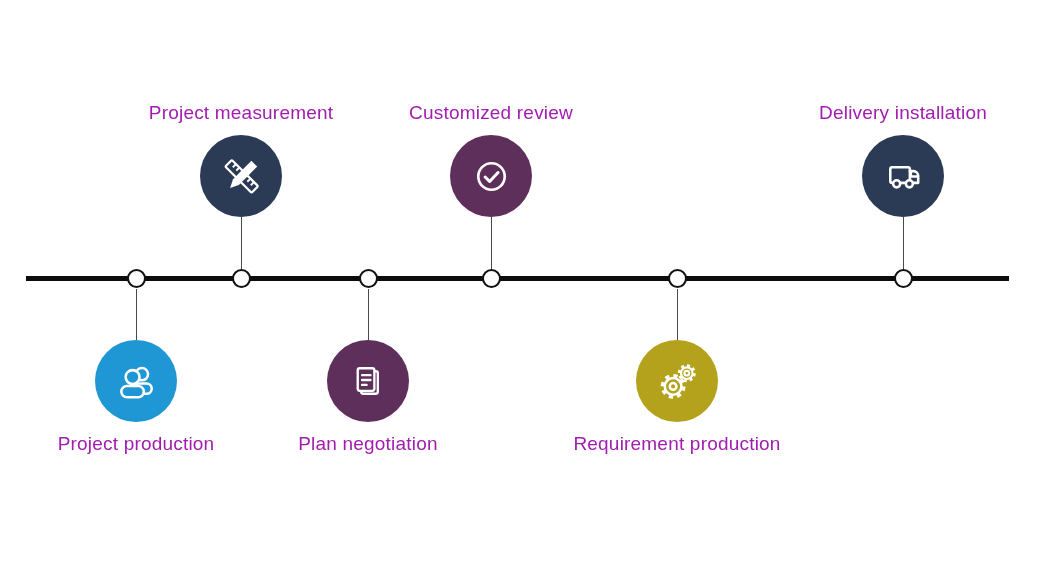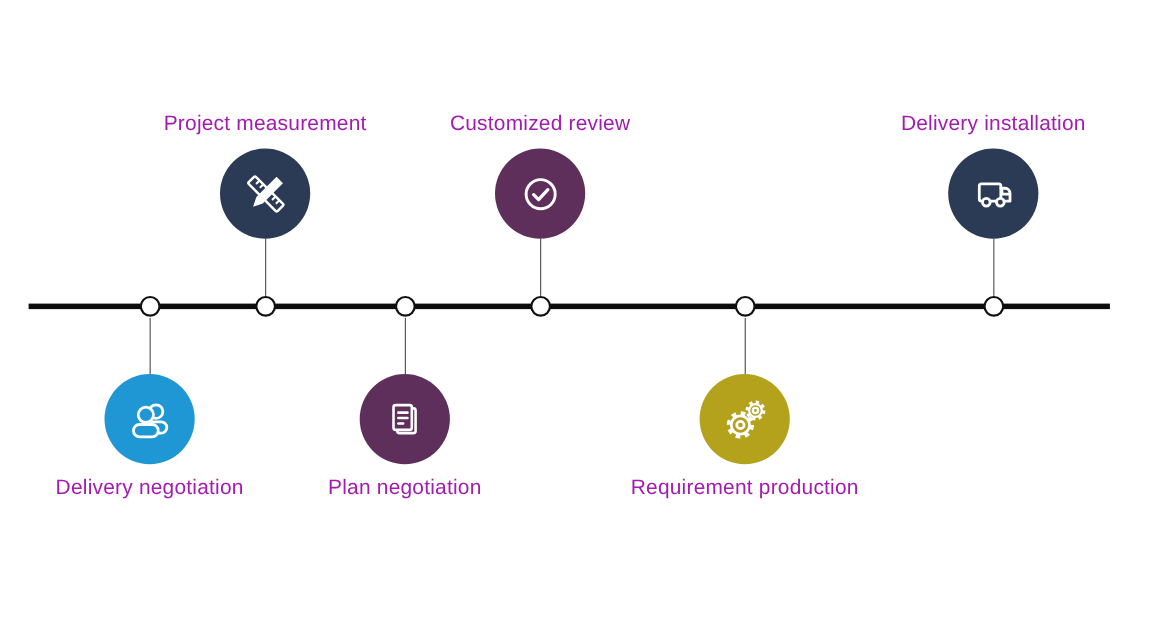--- a/index.html
+++ b/index.html
@@ -73,21 +73,21 @@
     border: 2.5px solid #111111;
     box-sizing: border-box;
   }
 </style>
 </head>
 <body>
 
 <div class="canvas">
   <div class="timeline-line"></div>
 <div class="milestone below" style="left: 136px;">
-    <div class="label">Delivery negotiation</div>
+    <div class="label">Project production</div>
     <div class="stem"></div>
     <div class="bubble" style="background: rgb(30, 151, 212);">
         <svg viewBox="0 0 48 48">
           <g fill="#1e97d4" stroke="#fff" stroke-width="2.6" stroke-linejoin="round">
             <circle cx="29.5" cy="16.5" r="6.3"></circle>
             <rect x="22" y="26" width="17.5" height="10.5" rx="5.2"></rect>
             <circle cx="20" cy="19.5" r="7.1"></circle>
             <rect x="8.5" y="28.5" width="23" height="11.5" rx="5.7"></rect>
           </g>
         </svg>

